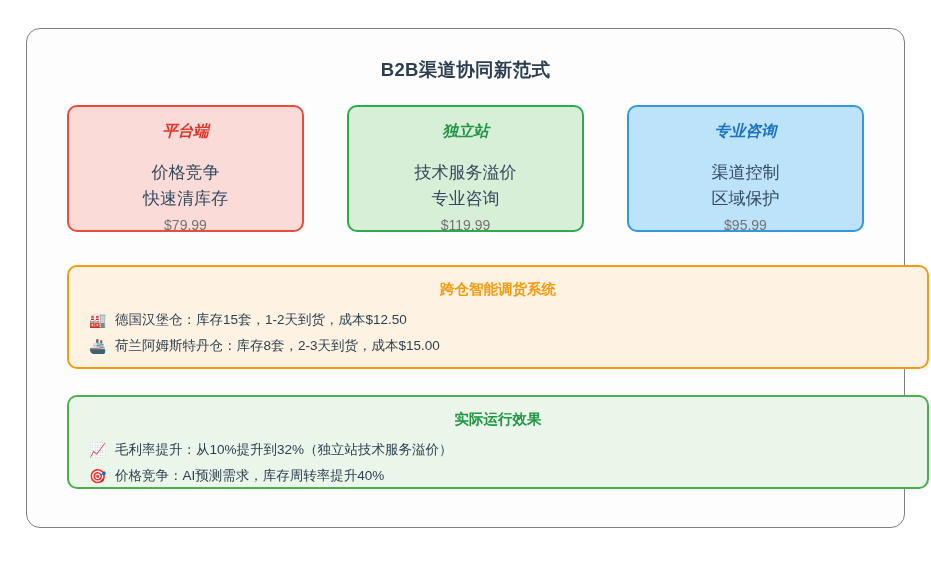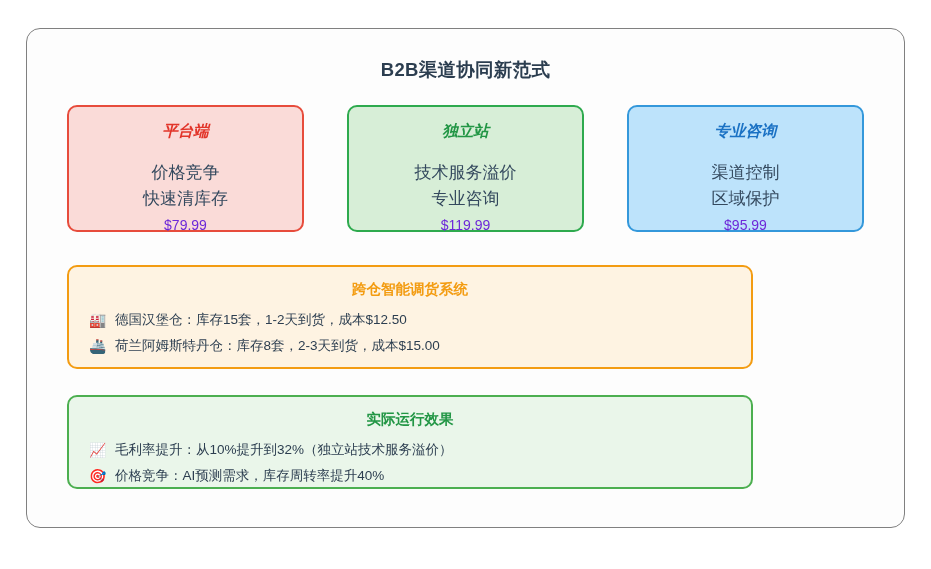--- a/index.html
+++ b/index.html
@@ -72,35 +72,35 @@
   }
 
   .channel-card .ch-line {
     font-size: 17px;
     color: #34495e;
     line-height: 26px;
   }
 
   .channel-card .ch-price {
     font-size: 14px;
-    color: #6d28d9;
+    color: #737373;
     line-height: 26px;
   }
 
   .card-red    { background: #fadbd8; border-color: #e74c3c; }
   .card-red    .ch-title { color: #e2352a; }
   .card-green  { background: #d7eed7; border-color: #2eaa4e; }
   .card-green  .ch-title { color: #229645; }
   .card-blue   { background: #bde3fb; border-color: #3498db; }
   .card-blue   .ch-title { color: #1b72c4; }
 
   
   .panel {
     box-sizing: border-box;
-    width: 686px;
+    width: 862px;
     border-width: 2px;
     border-style: solid;
     border-radius: 10px;
     padding: 12px 18px 14px 18px;
   }
 
   .panel-orange { background: #fef3e2; border-color: #f39c12; margin-top: 33px; height: 104px; }
   .panel-green  { background: #eaf6ea; border-color: #4caf50; margin-top: 26px; height: 94px; }
 
   .panel-title {

